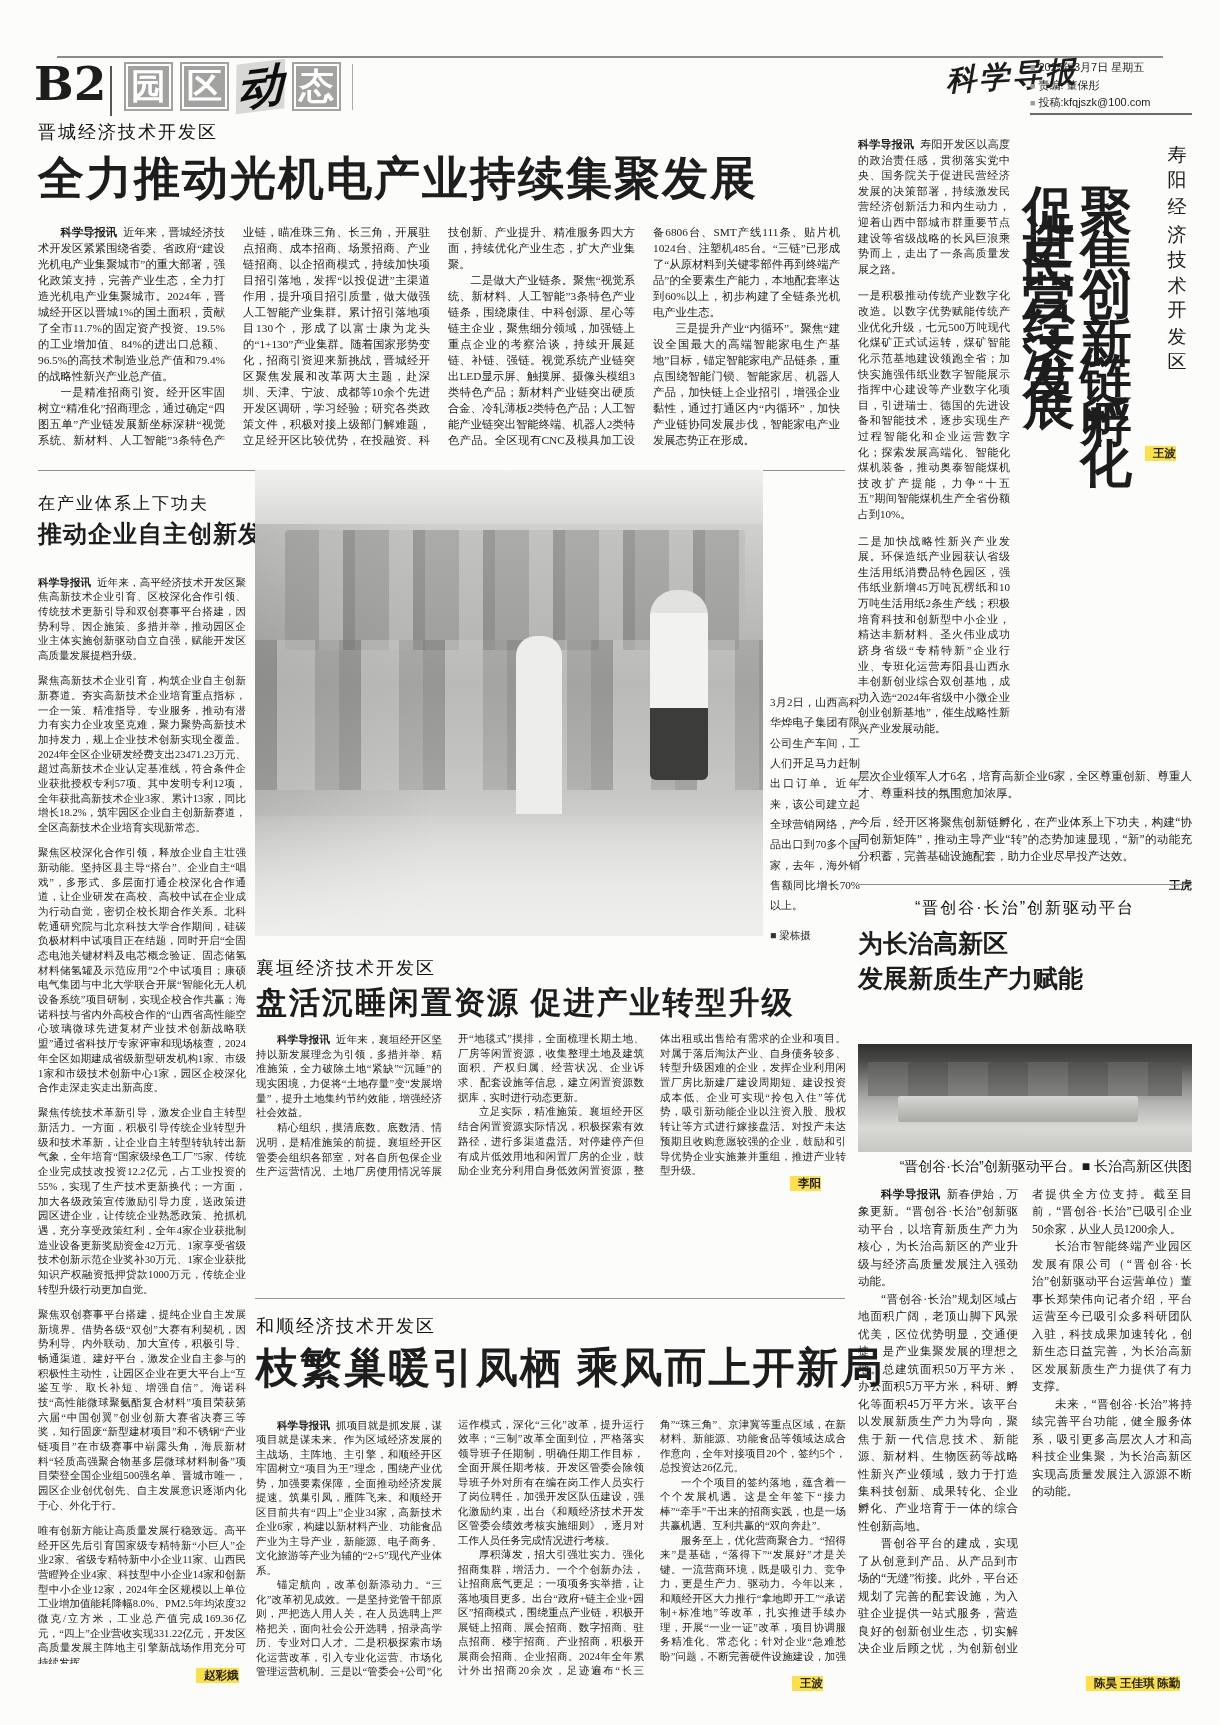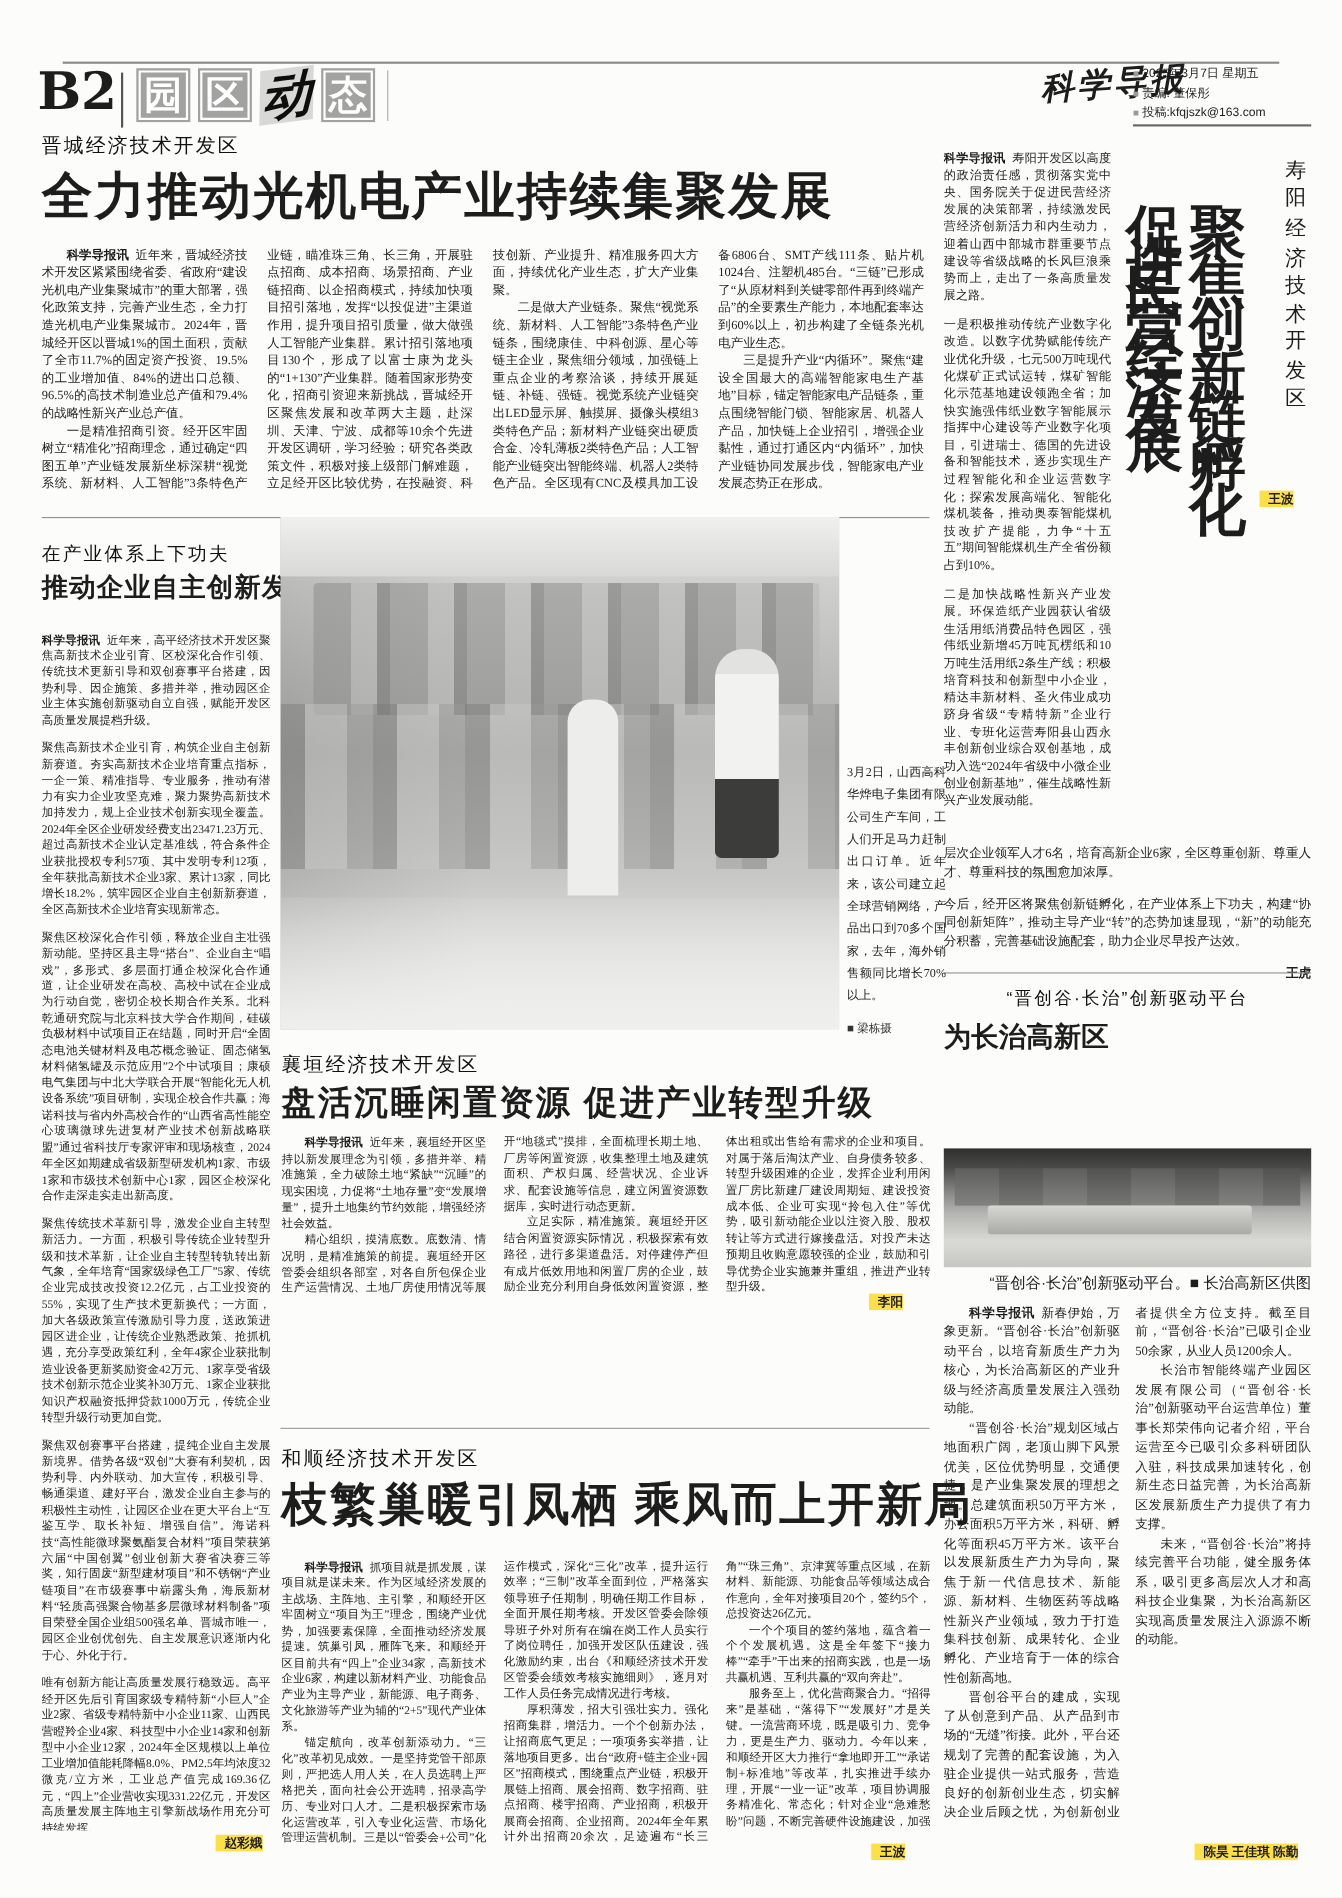--- a/index.html
+++ b/index.html
@@ -103,21 +103,21 @@
     <span class="sbox">园</span>
     <span class="sbox">区</span>
     <span class="sbox brush">动</span>
     <span class="sbox">态</span>
   </div>
   <div class="sec-end-div"></div>
   <div class="paper-script">科学导报</div>
   <div class="head-info">
     <div><span class="b">■</span><span>2025年3月7日 星期五</span></div>
     <div><span class="b">■</span><span>责编: 董保彤</span></div>
-    <div><span class="b">■</span><span>投稿:kfqjszk@163.com</span></div>
+    <div><span class="b">■</span><span>投稿:kfqjszk@100.com</span></div>
   </div>
   <div class="head-info-rule"></div>
 
   <div class="kicker jc-kicker">晋城经济技术开发区</div>
   <div class="jc-head">全力推动光机电产业持续集聚发展</div>
   <div class="cols jc-body">
     <p><b class="lead-tag">科学导报讯</b><span>近年来，晋城经济技术开发区紧紧围绕省委、省政府“建设光机电产业集聚城市”的重大部署，强化政策支持，完善产业生态，全力打造光机电产业集聚城市。2024年，晋城经开区以晋城1%的国土面积，贡献了全市11.7%的固定资产投资、19.5%的工业增加值、84%的进出口总额、96.5%的高技术制造业总产值和79.4%的战略性新兴产业总产值。</span></p>
     <span><p>一是精准招商引资。经开区牢固树立“精准化”招商理念，通过确定“四图五单”产业链发展新坐标深耕“视觉系统、新材料、人工智能”3条特色产业链，瞄准珠三角、长三角，开展驻点招商、成本招商、场景招商、产业链招商、以企招商模式，持续加快项目招引落地，发挥“以投促进”主渠道作用，提升项目招引质量，做大做强人工智能产业集群。累计招引落地项目130个，形成了以富士康为龙头的“1+130”产业集群。随着国家形势变化，招商引资迎来新挑战，晋城经开区聚焦发展和改革两大主题，赴深圳、天津、宁波、成都等10余个先进开发区调研，学习经验；研究各类政策文件，积极对接上级部门解难题，立足经开区比较优势，在投融资、科技创新、产业提升、精准服务四大方面，持续优化产业生态，扩大产业集聚。</p><p>二是做大产业链条。聚焦“视觉系统、新材料、人工智能”3条特色产业链条，围绕康佳、中科创源、星心等链主企业，聚焦细分领域，加强链上重点企业的考察洽谈，持续开展延链、补链、强链。视觉系统产业链突出LED显示屏、触摸屏、摄像头模组3类特色产品；新材料产业链突出硬质合金、冷轧薄板2类特色产品；人工智能产业链突出智能终端、机器人2类特色产品。全区现有CNC及模具加工设备6806台、SMT产线111条、贴片机1024台、注塑机485台。“三链”已形成了“从原材料到关键零部件再到终端产品”的全要素生产能力，本地配套率达到60%以上，初步构建了全链条光机电产业生态。</p><p>三是提升产业“内循环”。聚焦“建设全国最大的高端智能家电生产基地”目标，锚定智能家电产品链条，重点围绕智能门锁、智能家居、机器人产品，加快链上企业招引，增强企业黏性，通过打通区内“内循环”，加快产业链协同发展步伐，智能家电产业发展态势正在形成。</p></span>
   </div>
   <div class="byline jc-byline">王波</div>
@@ -173,20 +173,21 @@
   <div class="hs-head">枝繁巢暖引凤栖  乘风而上开新局</div>
   <div class="cols hs-body">
     <p><b class="lead-tag">科学导报讯</b><span>抓项目就是抓发展，谋项目就是谋未来。作为区域经济发展的主战场、主阵地、主引擎，和顺经开区牢固树立“项目为王”理念，围绕产业优势，加强要素保障，全面推动经济发展提速。筑巢引凤，雁阵飞来。和顺经开区目前共有“四上”企业34家，高新技术企业6家，构建以新材料产业、功能食品产业为主导产业，新能源、电子商务、文化旅游等产业为辅的“2+5”现代产业体系。</span></p>
     <span><p>锚定航向，改革创新添动力。“三化”改革初见成效。一是坚持党管干部原则，严把选人用人关，在人员选聘上严格把关，面向社会公开选聘，招录高学历、专业对口人才。二是积极探索市场化运营改革，引入专业化运营、市场化管理运营机制。三是以“管委会+公司”化运作模式，深化“三化”改革，提升运行效率；“三制”改革全面到位，严格落实领导班子任期制，明确任期工作目标，全面开展任期考核。开发区管委会除领导班子外对所有在编在岗工作人员实行了岗位聘任，加强开发区队伍建设，强化激励约束，出台《和顺经济技术开发区管委会绩效考核实施细则》，逐月对工作人员任务完成情况进行考核。</p><p>厚积薄发，招大引强壮实力。强化招商集群，增活力。一个个创新办法，让招商底气更足；一项项务实举措，让落地项目更多。出台“政府+链主企业+园区”招商模式，围绕重点产业链，积极开展链上招商、展会招商、数字招商、驻点招商、楼宇招商、产业招商，积极开展商会招商、企业招商。2024年全年累计外出招商20余次，足迹遍布“长三角”“珠三角”、京津冀等重点区域，在新材料、新能源、功能食品等领域达成合作意向，全年对接项目20个，签约5个，总投资达26亿元。</p><p>一个个项目的签约落地，蕴含着一个个发展机遇。这是全年签下“接力棒”“牵手”干出来的招商实践，也是一场共赢机遇、互利共赢的“双向奔赴”。</p><p>服务至上，优化营商聚合力。“招得来”是基础，“落得下”“发展好”才是关键。一流营商环境，既是吸引力、竞争力，更是生产力、驱动力。今年以来，和顺经开区大力推行“拿地即开工”“承诺制+标准地”等改革，扎实推进手续办理，开展“一业一证”改革，项目协调服务精准化、常态化；针对企业“急难愁盼”问题，不断完善硬件设施建设，加强园区基础配套“硬实力”，提升园区承载力。</p></span>
   </div>
   <div class="byline hs-byline">王波</div>
 
   <div class="kicker cz-kicker">“晋创谷·长治”创新驱动平台</div>
   <div class="cz-head">
     <div>为长治高新区</div>
+    <div>发展新质生产力赋能</div>
   </div>
   <div class="photo-cz">
     <div class="ph-shape" style="left:10px;top:18px;width:314px;height:34px;background:repeating-linear-gradient(90deg,#6a6a68 0 40px,#555553 40px 80px);opacity:.6;"></div>
     <div class="ph-shape" style="left:40px;top:52px;width:240px;height:26px;background:linear-gradient(180deg,#d6d6d2,#aaaaa6);border-radius:3px;"></div>
   </div>
   <div class="cz-caption-row">
     <span>“晋创谷·长治”创新驱动平台。</span>
     <span>■ 长治高新区供图</span>
   </div>
   <div class="cols cz-body">

